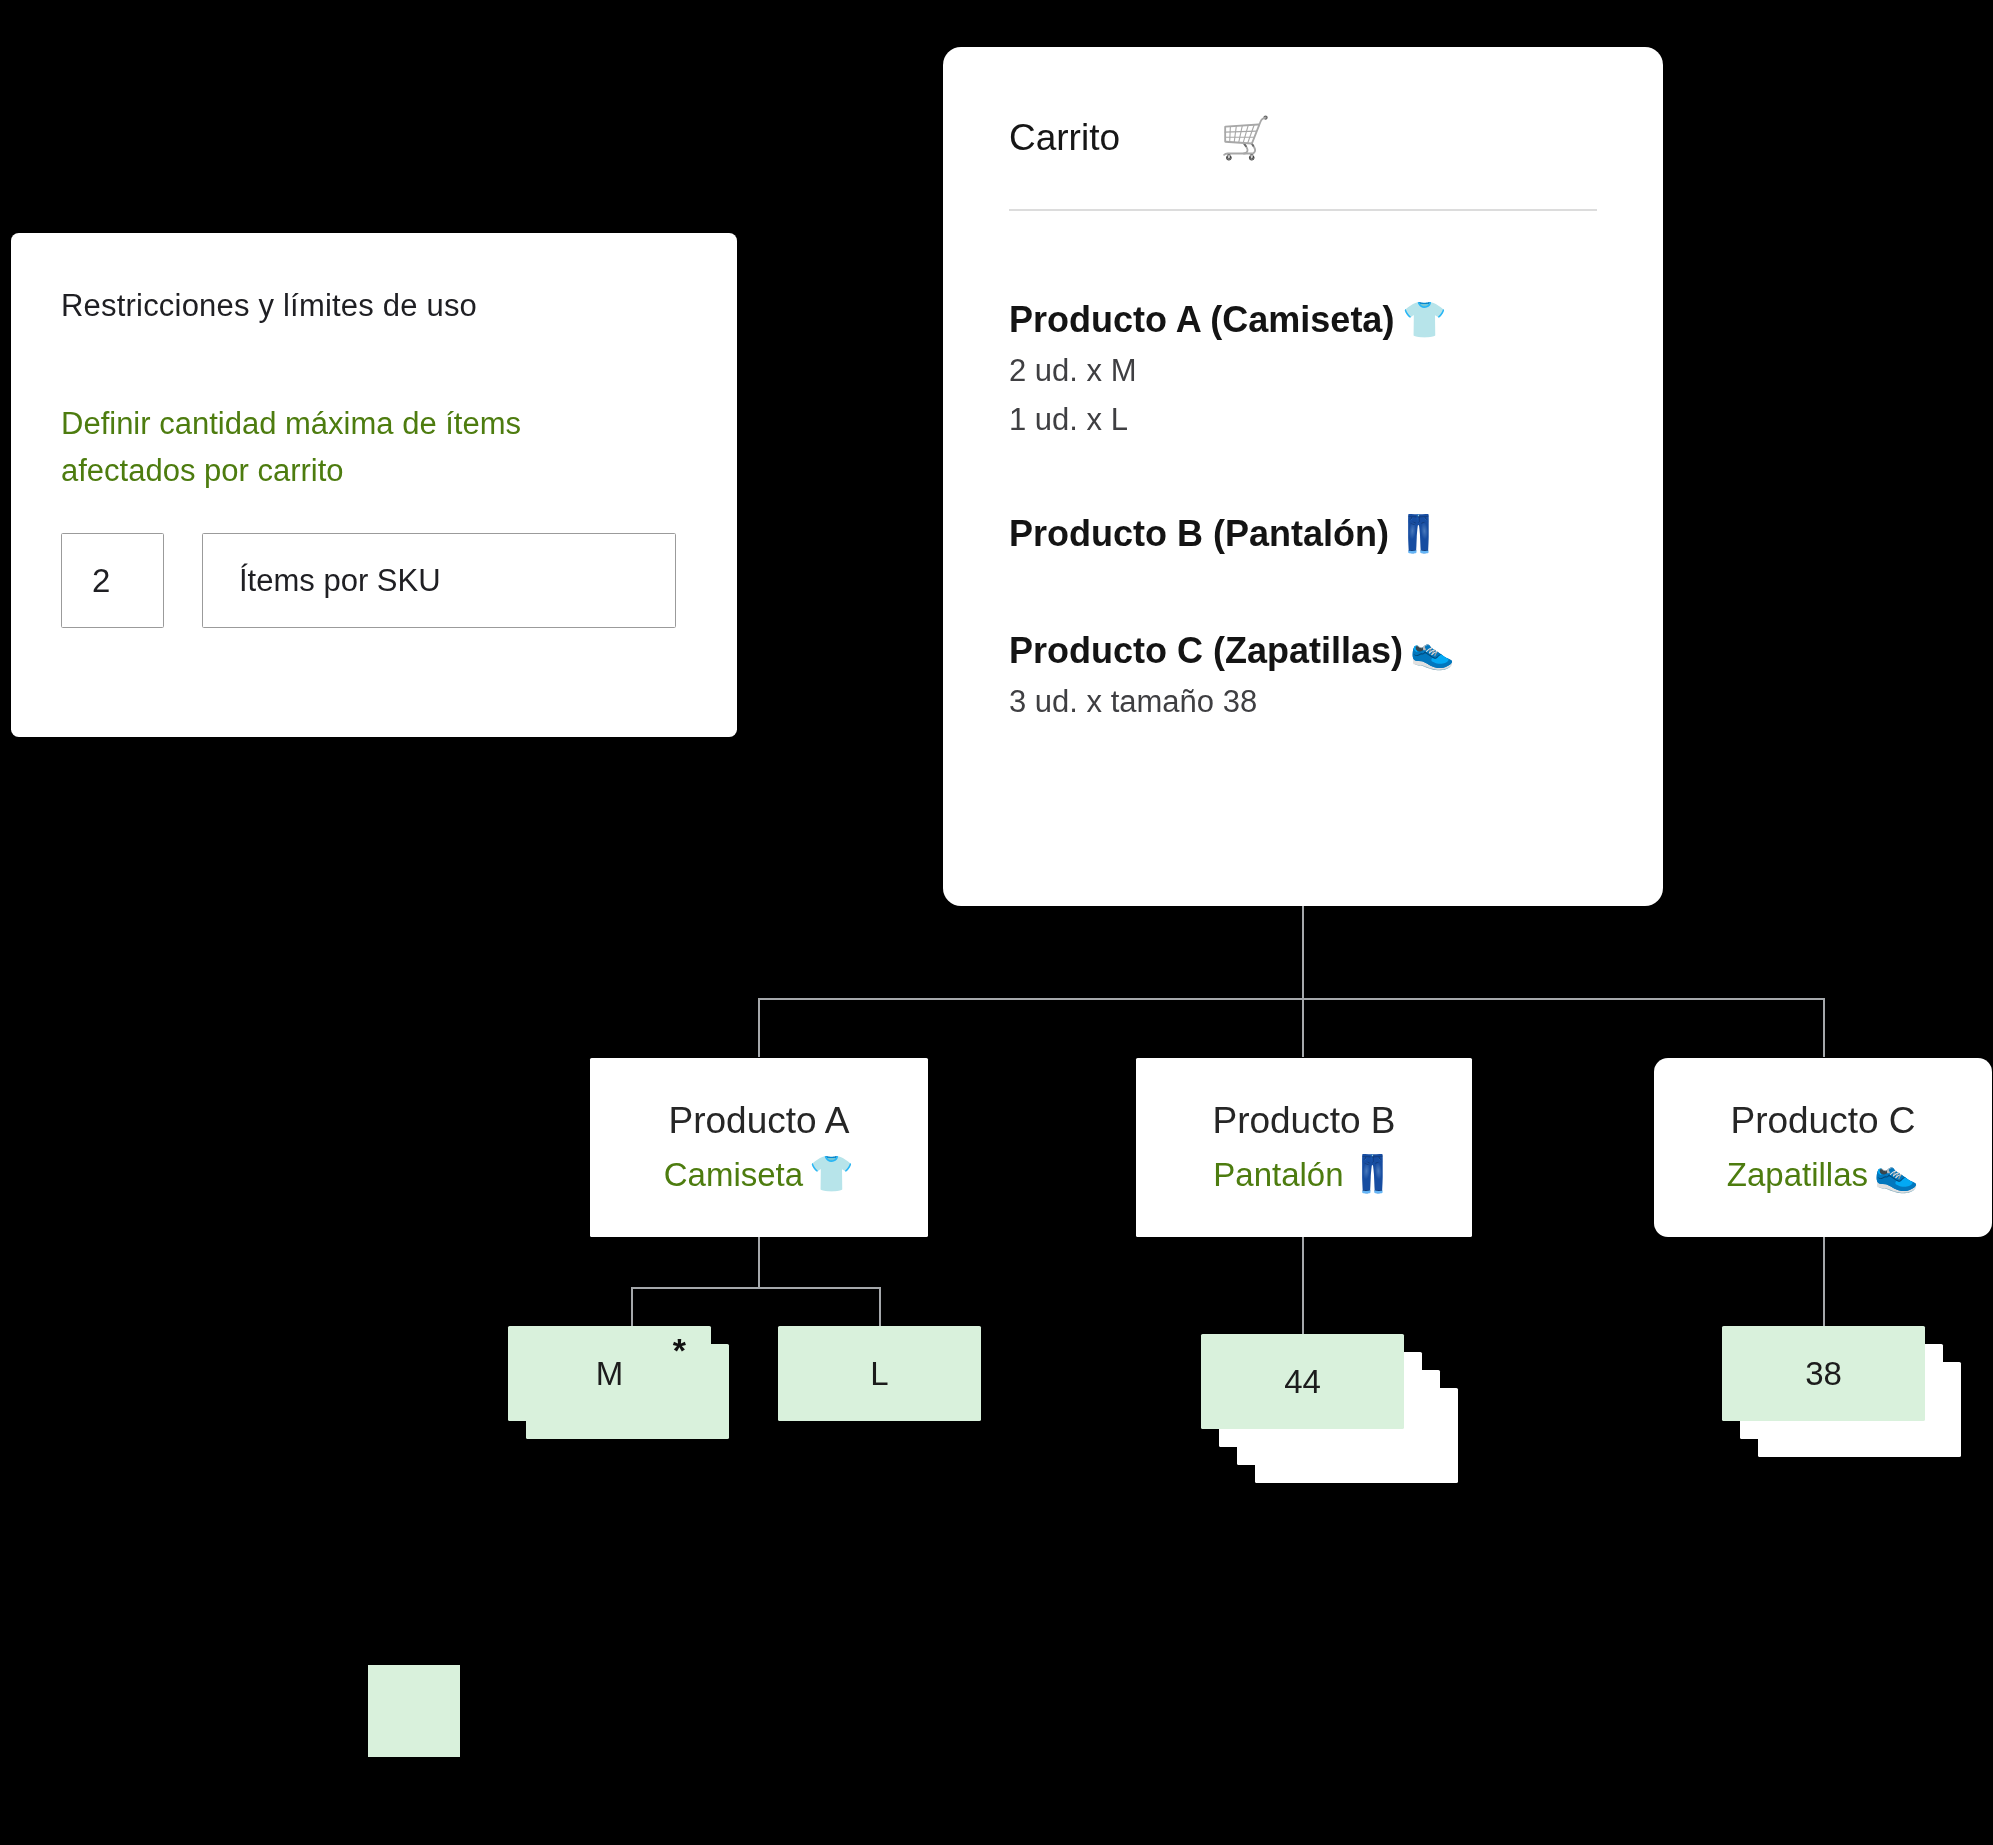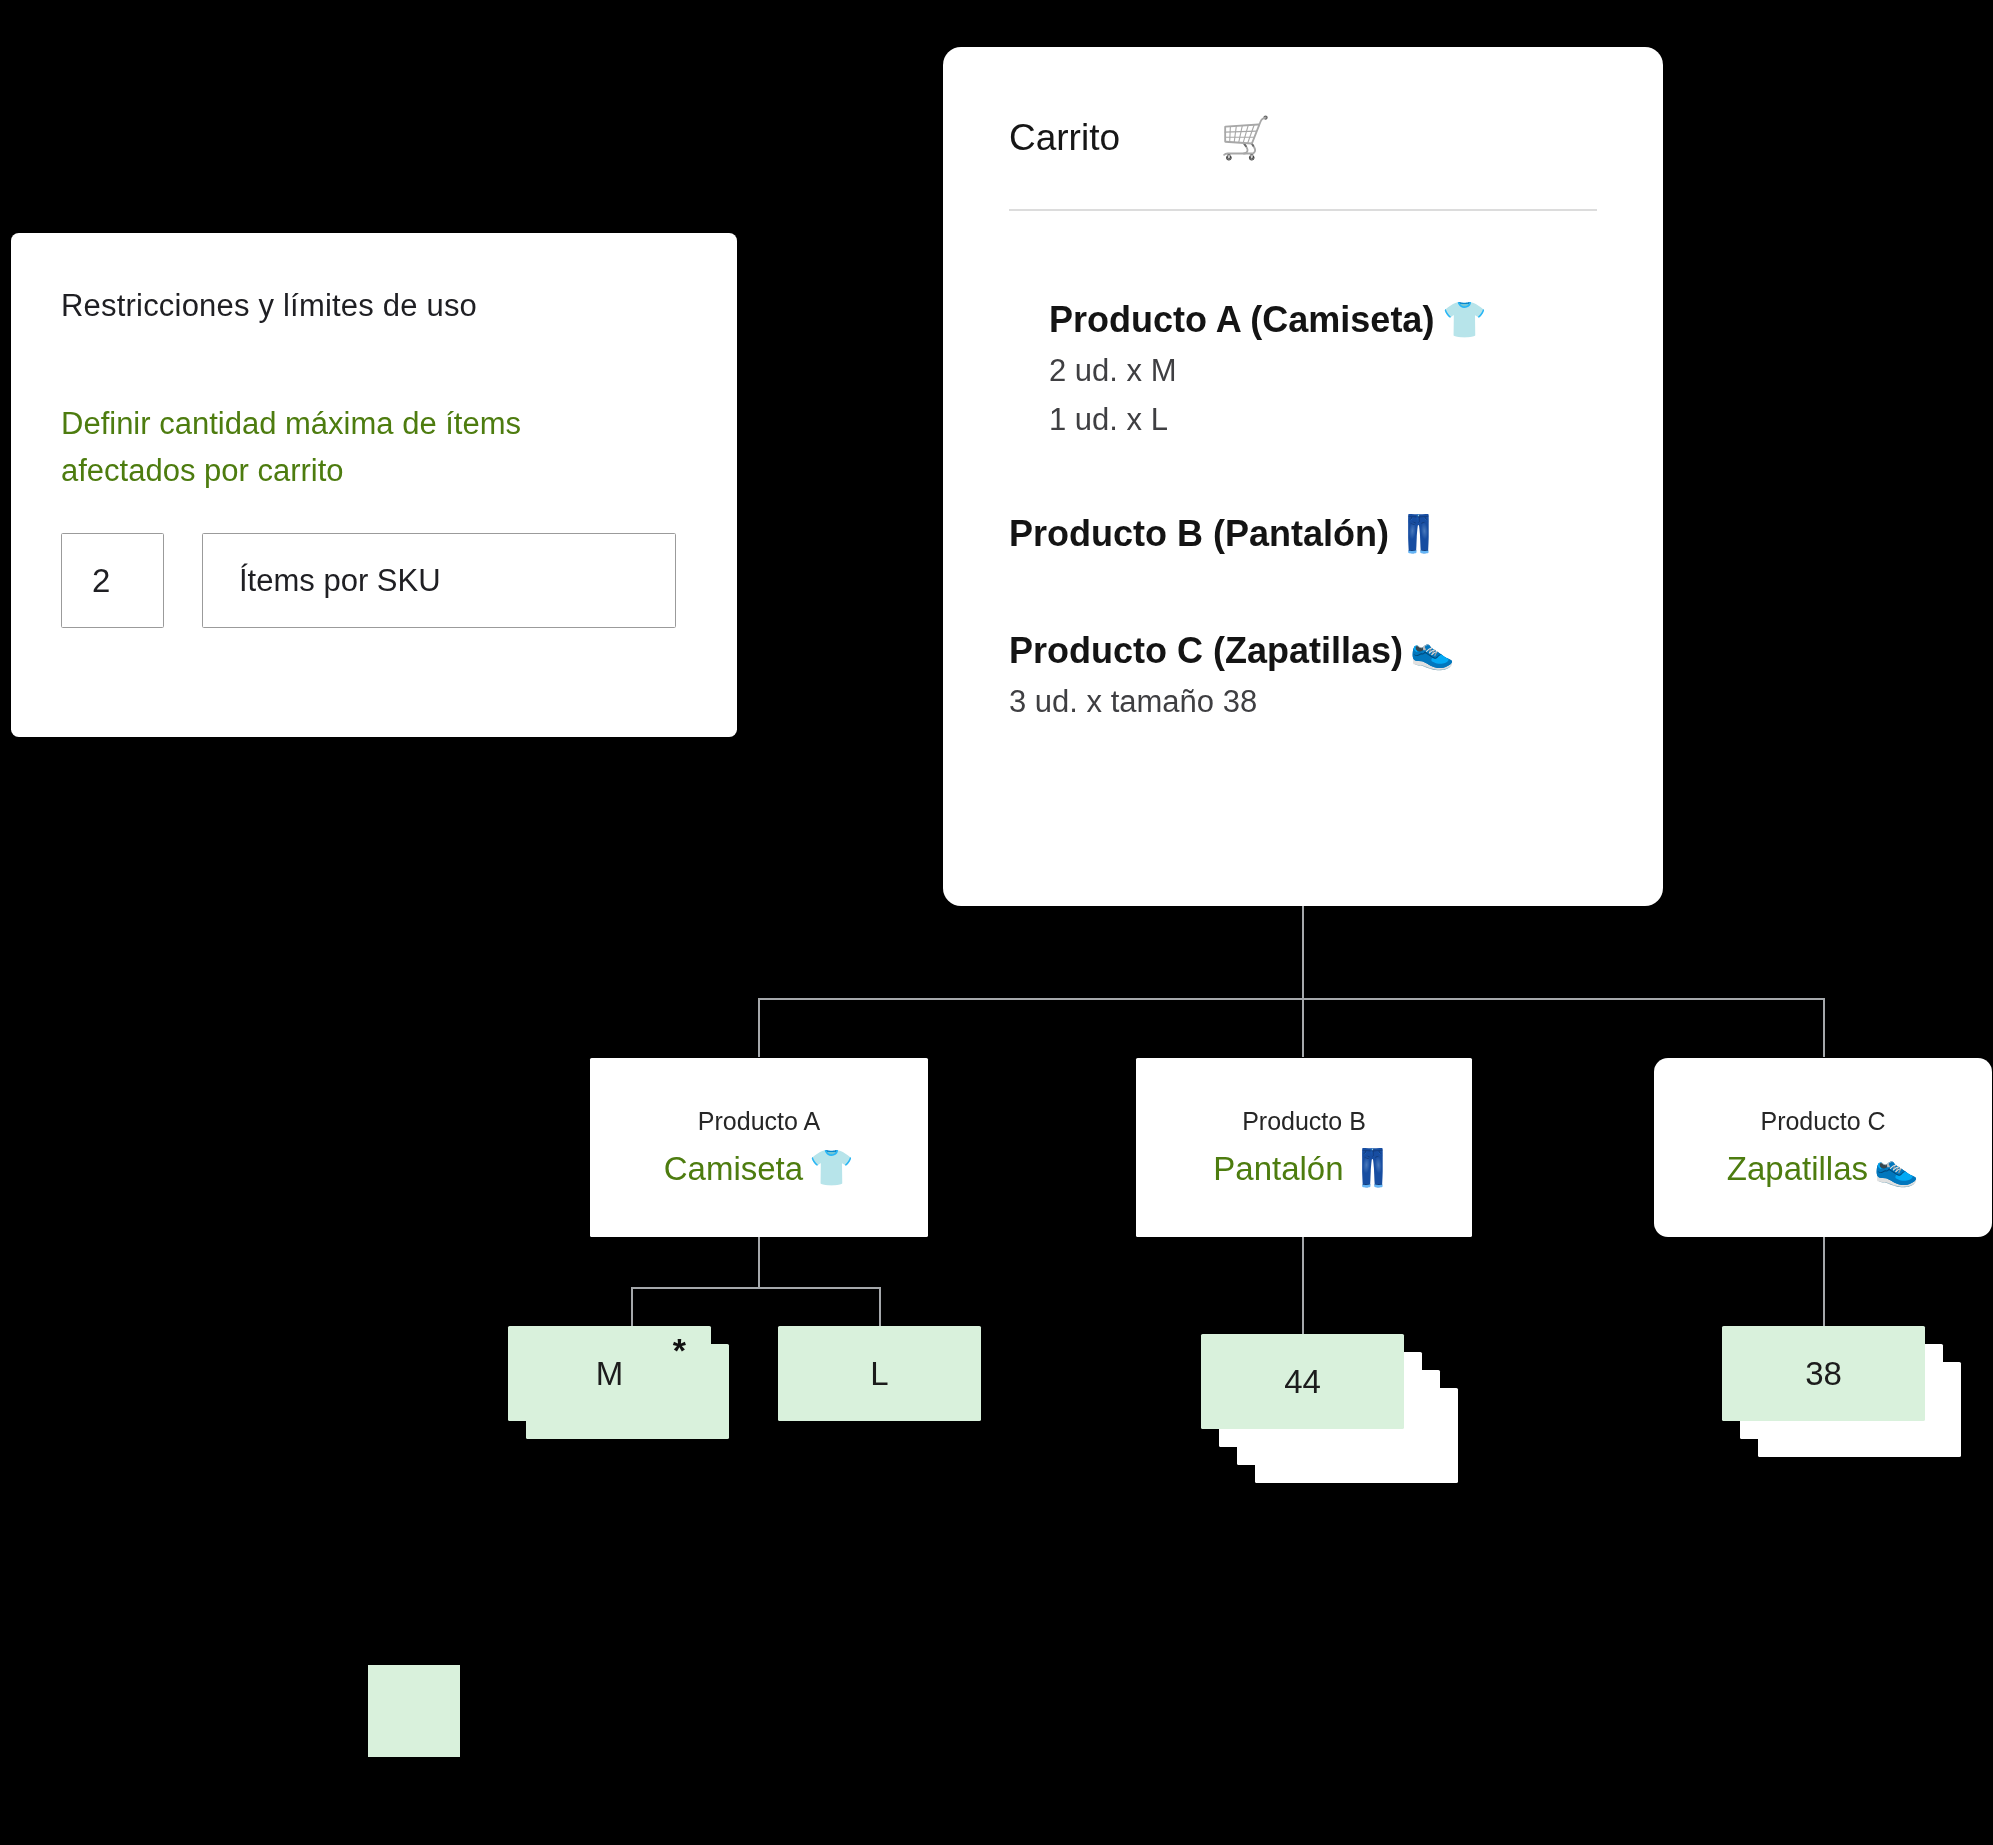--- a/index.html
+++ b/index.html
@@ -29,35 +29,35 @@
   
   .cart-card{
     position:absolute; left:943px; top:47px; width:720px; height:859px;
     background:#fff; border-radius:18px; padding:67px 66px 0 66px;
   }
   .cart-header{ display:flex; align-items:center; }
   .cart-title{ font-size:37px; font-weight:500; color:#161616; }
   .cart-icon{ font-size:41px; margin-left:100px; filter:grayscale(1); }
   .cart-divider{ margin-top:47px; height:1.6px; background:#dcdcdc; width:100%; }
   .cart-item{ margin-top:75px; }
-  .cart-item.first{ margin-top:88px;margin-left:40px; }
+  .cart-item.first{ margin-top:88px; }
   .cart-item-title{ font-size:36px; font-weight:700; color:#141414; }
   .item-icon{ font-size:36px; margin-left:7.8px; }
   .cart-item-line{ margin-top:12.5px; font-size:31px; color:#3f3f42; }
 
   
   .tline{ position:absolute; background:#a5a8ab; }
 
   
   .pbox{
     position:absolute; top:1058px; width:338px; height:179px; background:#fff;
     display:flex; flex-direction:column; align-items:center; justify-content:center; gap:11px;
     border-radius:1.6px;
   }
-  .pbox-title{ font-size:25px; font-weight:500; color:#262626; }
+  .pbox-title{ font-size:37px; font-weight:500; color:#262626; }
   .pbox-sub{ font-size:33px; color:#4d7c0f; }
   .pbox-sub .item-icon{ margin-left:6.3px; }
 
   
   .stack{ position:absolute; width:203px; height:95px; }
   .scard{
     position:absolute; width:203px; height:95px; border-radius:1.6px;
     display:flex; align-items:center; justify-content:center;
   }
   .scard.mint{ background:#d9f1dc; }

